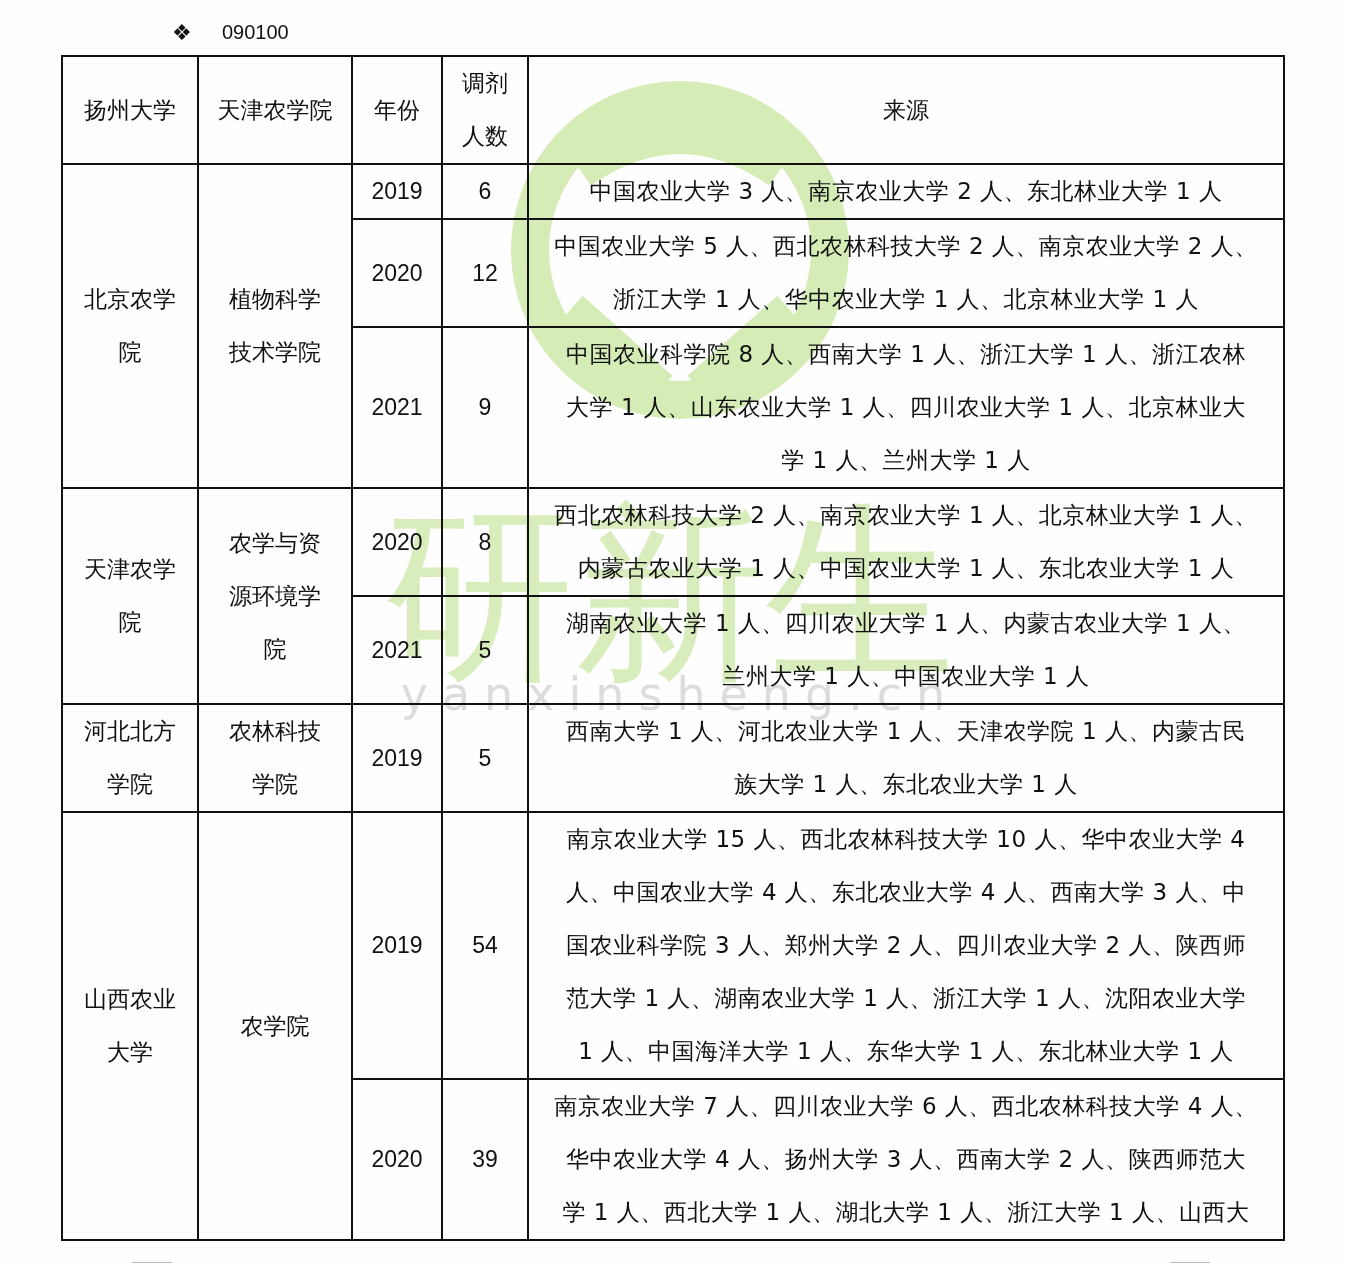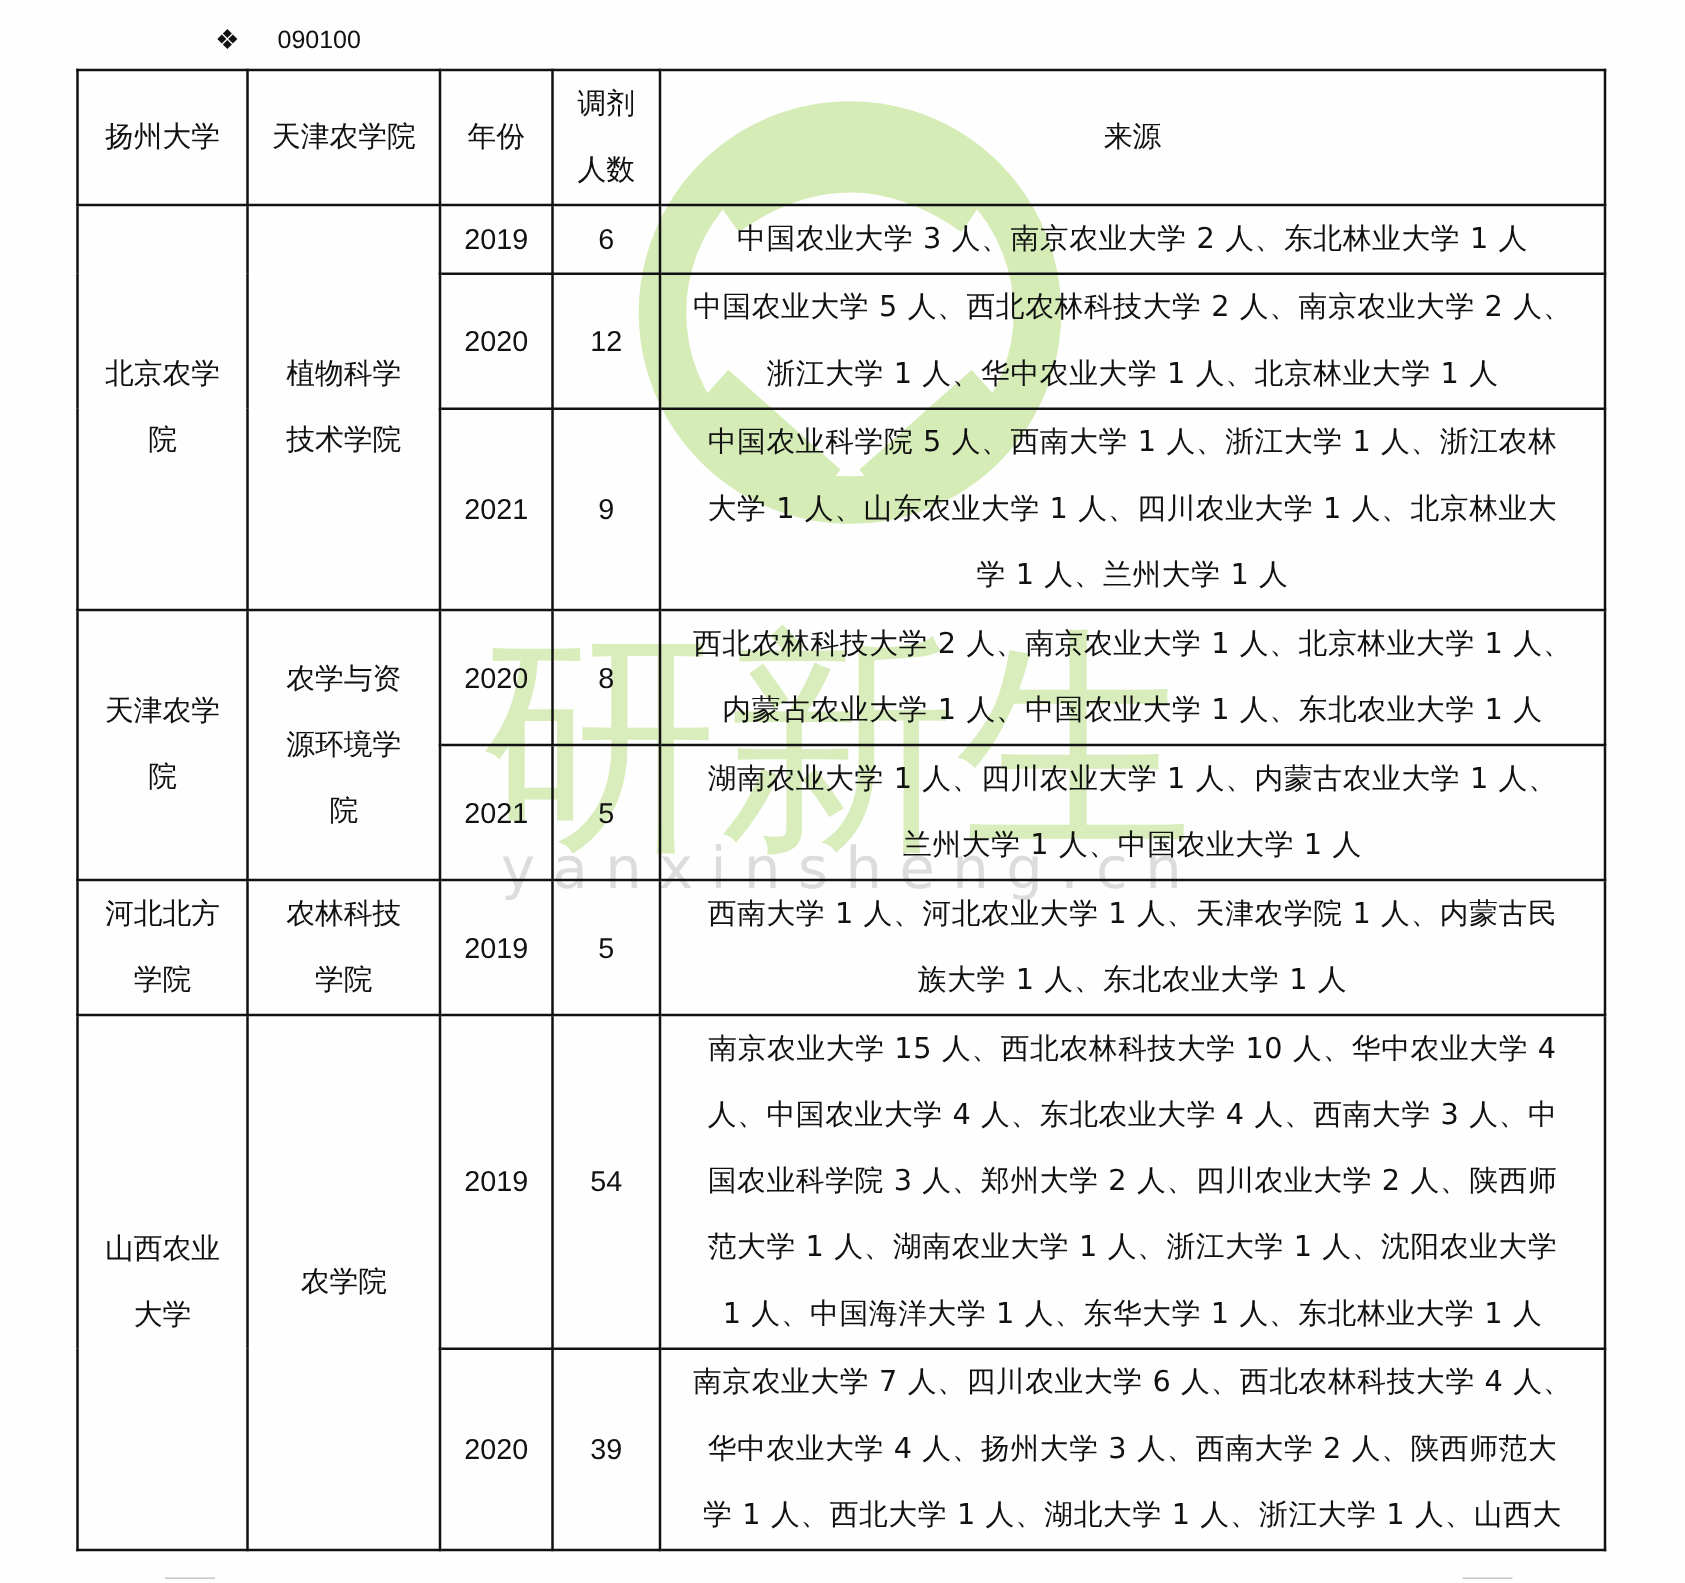--- a/index.html
+++ b/index.html
@@ -95,21 +95,21 @@
         <td class="num">12</td>
         <td class="src">
           <span class="src-line">中国农业大学 5 人、西北农林科技大学 2 人、南京农业大学 2 人、</span>
           <span class="src-line">浙江大学 1 人、华中农业大学 1 人、北京林业大学 1 人</span>
         </td>
       </tr>
       <tr style="height: 158px;">
         <td class="num">2021</td>
         <td class="num">9</td>
         <td class="src">
-          <span class="src-line">中国农业科学院 5 人、西南大学 1 人、浙江大学 1 人、浙江农林</span>
+          <span class="src-line">中国农业科学院 8 人、西南大学 1 人、浙江大学 1 人、浙江农林</span>
           <span class="src-line">大学 1 人、山东农业大学 1 人、四川农业大学 1 人、北京林业大</span>
           <span class="src-line">学 1 人、兰州大学 1 人</span>
         </td>
       </tr>
       <tr style="height: 108px;">
         <td rowspan="2">
           <span class="cell-wrap">天津农学</span>
           <span class="cell-wrap">院</span>
         </td>
         <td rowspan="2">

